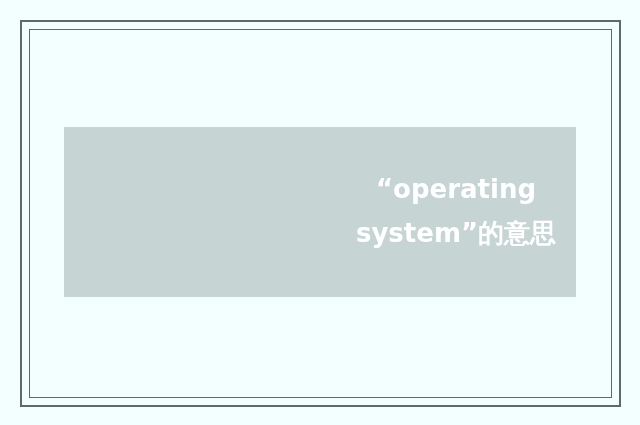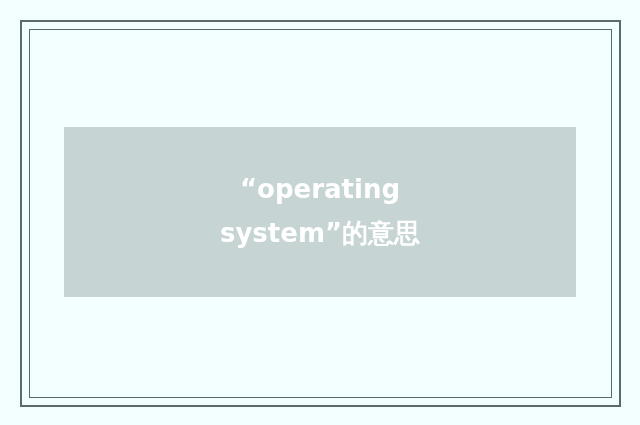--- a/index.html
+++ b/index.html
@@ -28,21 +28,21 @@
     }
     .banner {
       position: absolute;
       left: 64px;
       top: 127px;
       width: 512px;
       height: 170px;
       background: #c6d4d3;
       display: flex;
       align-items: center;
-      justify-content: center;
+      justify-content: flex-end;
     }
     .banner-text {
       width: 240px;
       color: #ffffff;
       font-family: "DejaVu Sans", sans-serif;
       font-weight: bold;
       font-size: 26px;
       line-height: 44px;
       text-align: center;
       letter-spacing: 0px;

